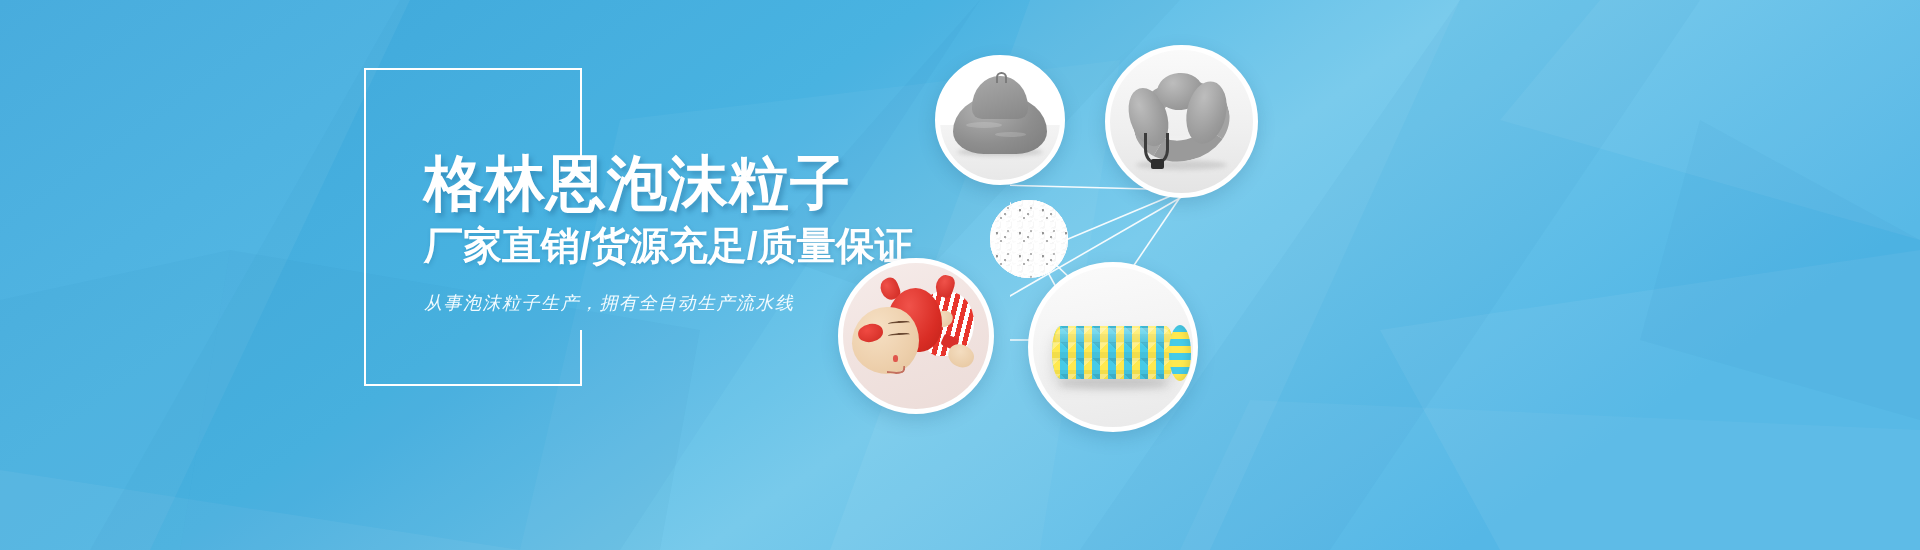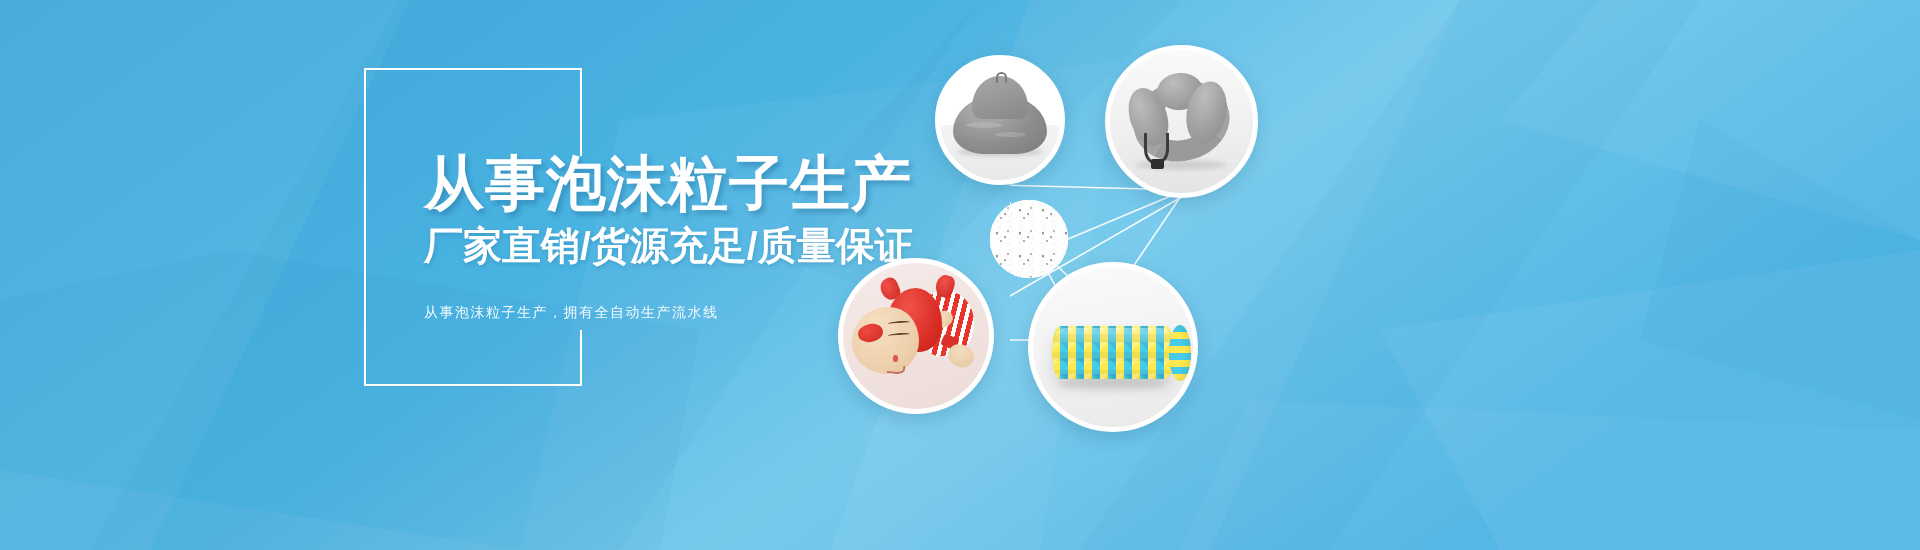--- a/index.html
+++ b/index.html
@@ -50,26 +50,27 @@
     margin-top:6px;
     font-size:39px;
     line-height:1.2;
     font-weight:bold;
     color:#ffffff;
     letter-spacing:0px;
     white-space:nowrap;
     text-shadow:1px 2px 4px rgba(25,95,140,.25);
   }
   #tagline {
-    margin-top:33px;
-    font-size:14px;
+    margin-top:21px;
+    font-size:18px;
     line-height:1.4;
     color:#f2fbff;
     letter-spacing:1.5px;
     white-space:nowrap;
+    font-style:italic;
   }
 
   
   #network {
     position:absolute;
     left:1010px; top:40px;
     width:500px; height:400px;
   }
   #net-lines { position:absolute; left:0; top:0; width:500px; height:400px; }
 
@@ -343,21 +344,21 @@
     </g>
   </svg>
 
   <div class="frame" id="frame-top"></div>
   <div class="frame" id="frame-left"></div>
   <div class="frame" id="frame-right-top"></div>
   <div class="frame" id="frame-right-bottom"></div>
   <div class="frame" id="frame-bottom"></div>
 
   <div id="copy">
-    <div id="headline">从事泡沫粒子生产</div>
+    <div id="headline">格林恩泡沫粒子</div>
     <div id="subhead">厂家直销/货源充足/质量保证</div>
     <div id="tagline">从事泡沫粒子生产，拥有全自动生产流水线</div>
   </div>
 
   <div id="network">
 
     <svg id="net-lines" viewBox="0 0 500 400">
       <g stroke="#ffffff" stroke-width="1.6" stroke-opacity="0.92" fill="none">
         <line x1="-10" y1="145" x2="175" y2="150"></line>
         <line x1="-10" y1="145" x2="20" y2="200"></line>

